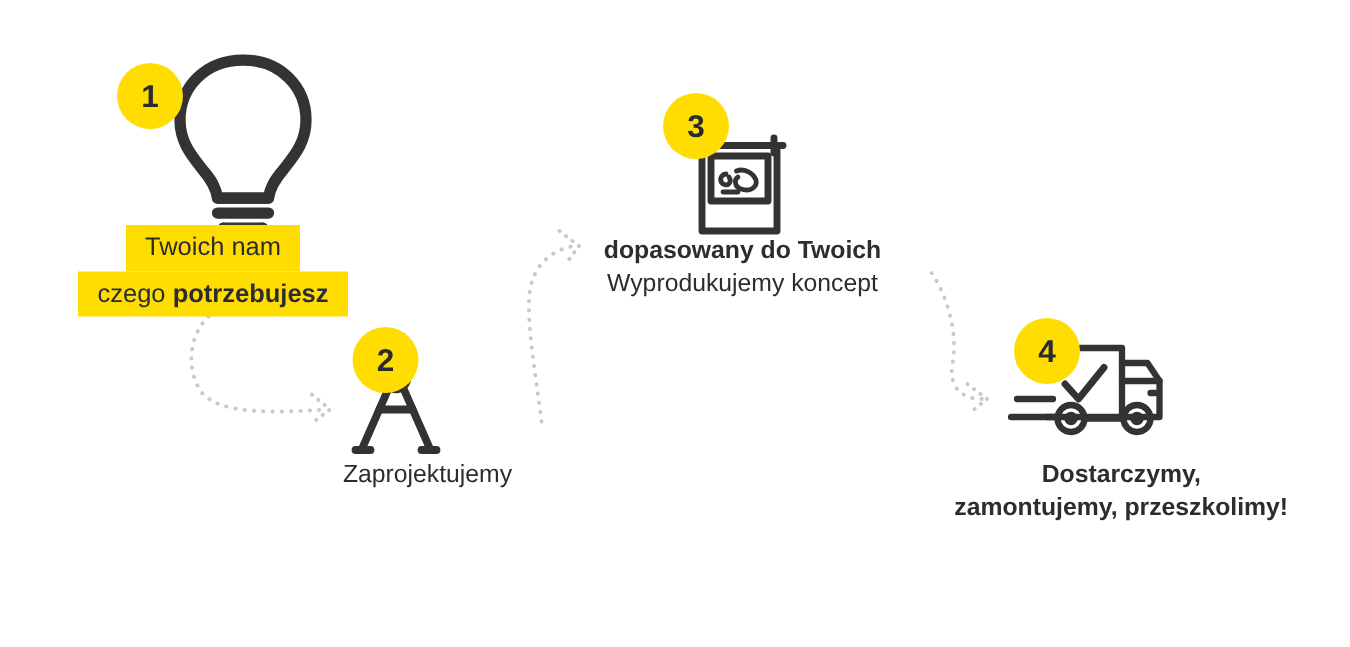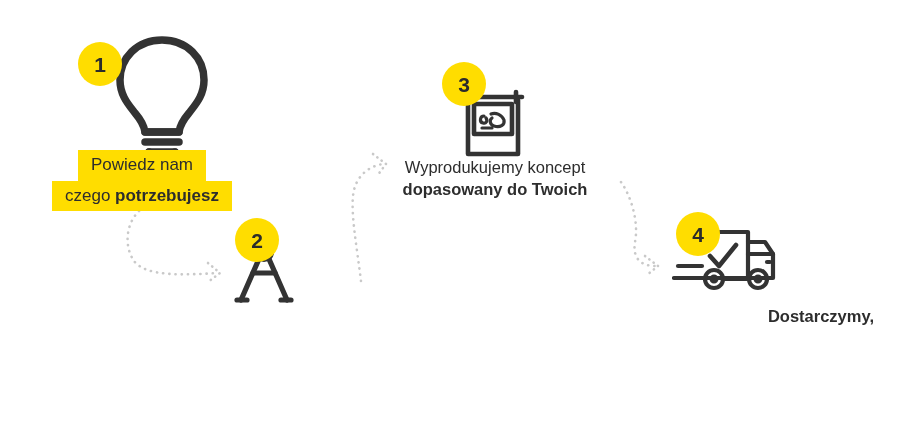--- a/index.html
+++ b/index.html
@@ -141,21 +141,21 @@
           <path d="M 37 110 L 71 110"></path>
           <path d="M 41 120 L 67 120"></path>
 
           <path d="M 41 120 C 41 126, 45 128, 54 128 C 63 128, 67 126, 67 120"></path>
         </g>
       </svg>
     </div>
 
     <div class="hl-wrap" style="left:47px; top:150px; width:190px;">
       <span class="ln">
-        <span>Powiedz nam</span>
+        <span>Twoich nam</span>
       </span>
       <span class="ln">
         <span><span>czego </span><b class="b">potrzebujesz</b></span>
       </span>
     </div>
   </div>
 
   <div class="step">
 
     <div class="badge" style="left:235px; top:218px;">
@@ -177,20 +177,21 @@
           <path d="M 25 43 L 47 43"></path>
 
           <path d="M 9 70 L 19 70"></path>
 
           <path d="M 53 70 L 63 70"></path>
         </g>
       </svg>
     </div>
 
     <div class="caption" style="left:170px; top:306px; width:230px;">
+      <span class="ln">Zaprojektujemy</span>
     </div>
   </div>
 
   <div class="step">
 
     <div class="badge" style="left:442px; top:62px;">
       <span>3</span>
     </div>
 
     <div class="icon" style="left:460px; top:88px;">
@@ -207,22 +208,22 @@
           <rect x="14" y="16" width="38" height="30"></rect>
 
           <path d="M 24 28 C 20 28, 19 34, 23 35 C 26 36, 28 33, 26 30" stroke-width="3.2"></path>
           <path d="M 31 26 C 36 24, 42 27, 44 32 C 45 37, 40 40, 34 38 C 30 37, 29 32, 32 30" stroke-width="3.2"></path>
           <path d="M 22 40 L 32 40" stroke-width="3.2"></path>
         </g>
       </svg>
     </div>
 
     <div class="caption" style="left:375px; top:157px; width:240px;">
+      <span class="ln b">dopasowany do Twoich</span>
       <span class="ln">Wyprodukujemy koncept</span>
-      <span class="ln b">dopasowany do Twoich</span>
     </div>
   </div>
 
   <div class="step">
 
     <div class="badge" style="left:676px; top:212px;">
       <span>4</span>
     </div>
 
     <div class="icon" style="left:672px; top:226px;">
@@ -247,18 +248,19 @@
           <path d="M 52 53 L 76 53"></path>
 
           <path d="M 6 40 L 30 40"></path>
           <path d="M 2 52 L 32 52"></path>
 
           <path d="M 38 30 L 47 40 L 64 19" stroke-width="4.6"></path>
         </g>
       </svg>
     </div>
 
-    <div class="caption" style="left:589px; top:306px; width:285px;text-align:right;">
+    <div class="caption" style="left:605px; top:306px; width:285px;">
       <span class="ln b">Dostarczymy,</span>
+      <span class="ln b">zamontujemy, przeszkolimy!</span>
     </div>
   </div>
 
 </div>
 
 </body></html>

